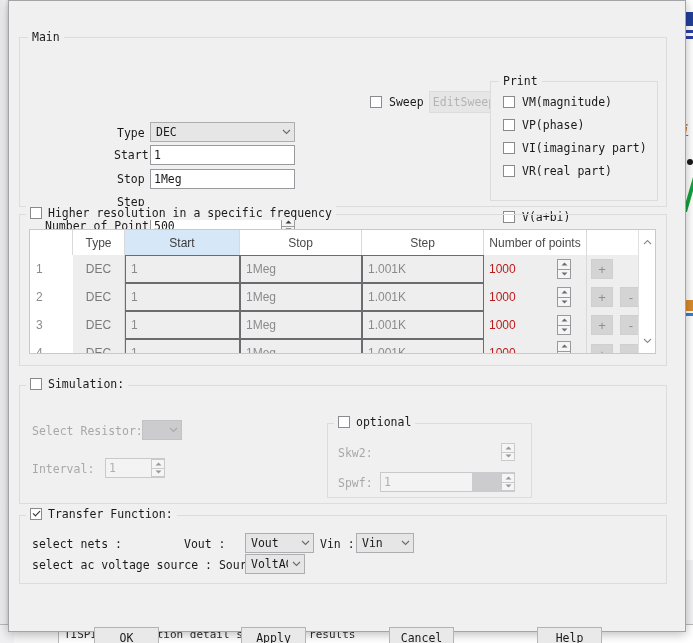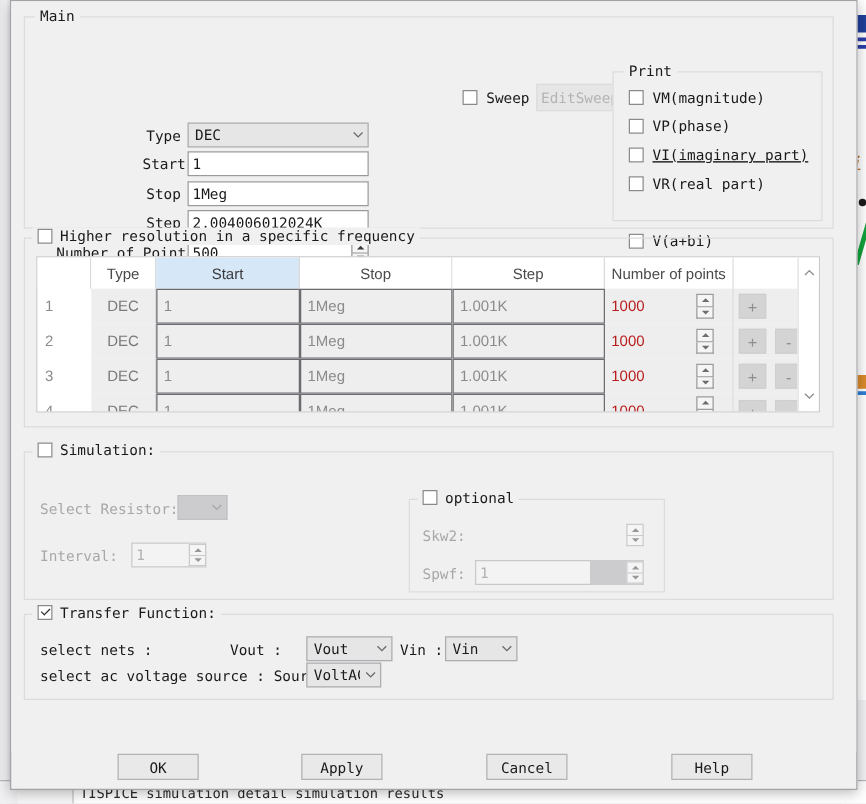--- a/index.html
+++ b/index.html
@@ -84,21 +84,21 @@
     font-family: "Liberation Sans","DejaVu Sans",sans-serif;
     font-size: 13px; color: #1c1c1c; white-space: nowrap;
   }
   .close-btn {
     position: absolute; right: 0; top: 0; width: 42px; height: 29px;
     display: flex; align-items: center; justify-content: center;
     cursor: pointer;
   }
   .close-btn svg { display: block; }
 
-  .body { position: relative; width: 676px; height: 600px; background: #f0f0f0; }
+  .body { position: relative; width: 676px; height: 600px; background: #f0f0f0; margin-top: 24px; }
 
   
   .group {
     position: absolute;
     border: 1px solid #dcdcdc;
     background: transparent;
   }
   .group > .legend {
     position: absolute; top: -8px; left: 8px;
     background: #f0f0f0; padding: 0 4px;
@@ -283,21 +283,20 @@
           </span>
         </div>
 
         <div class="lbl" style="left:94px; top:110px;">Start</div>
         <div class="tinput" style="left:130px; top:107px; width:145px;">1</div>
 
         <div class="lbl" style="left:97px; top:134px;">Stop</div>
         <div class="tinput" style="left:130px; top:131px; width:145px;">1Meg</div>
 
         <div class="lbl" style="left:97px; top:157px;">Step</div>
-        <div class="tinput" style="left:130px; top:154px; width:145px;">2.004006012024K</div>
 
         <div class="lbl" style="left:25px; top:181px;">Number of Point</div>
         <div class="tinput" style="left:130px; top:178px; width:145px;">500</div>
         <div class="spin" style="left:261px; top:179px; height:18px;">
           <div class="up">
             <svg width="7" height="4" viewBox="0 0 7 4">
                 <path d="M0.5 3.5 L3.5 0.5 L6.5 3.5 Z" fill="#3a3a3c"></path>
               </svg>
           </div>
           <div class="dn">
@@ -311,21 +310,21 @@
           <div class="legend">Print</div>
 
           <div style="position:absolute; left:12px; top:13px; display:flex; align-items:center; gap:7px;">
             <span class="cb"></span>
             <span class="lbl" style="position:static;">VM(magnitude)</span>
           </div>
           <div style="position:absolute; left:12px; top:36px; display:flex; align-items:center; gap:7px;">
             <span class="cb"></span>
             <span class="lbl" style="position:static;">VP(phase)</span>
           </div>
-          <div style="position:absolute; left:12px; top:59px; display:flex; align-items:center; gap:7px;text-decoration:underline;">
+          <div style="position:absolute; left:12px; top:59px; display:flex; align-items:center; gap:7px;">
             <span class="cb"></span>
             <span class="lbl" style="position:static;">VI(imaginary part)</span>
           </div>
           <div style="position:absolute; left:12px; top:82px; display:flex; align-items:center; gap:7px;">
             <span class="cb"></span>
             <span class="lbl" style="position:static;">VR(real part)</span>
           </div>
           <div style="position:absolute; left:12px; top:128px; display:flex; align-items:center; gap:7px;">
             <span class="cb"></span>
             <span class="lbl" style="position:static;">V(a+bi)</span>

